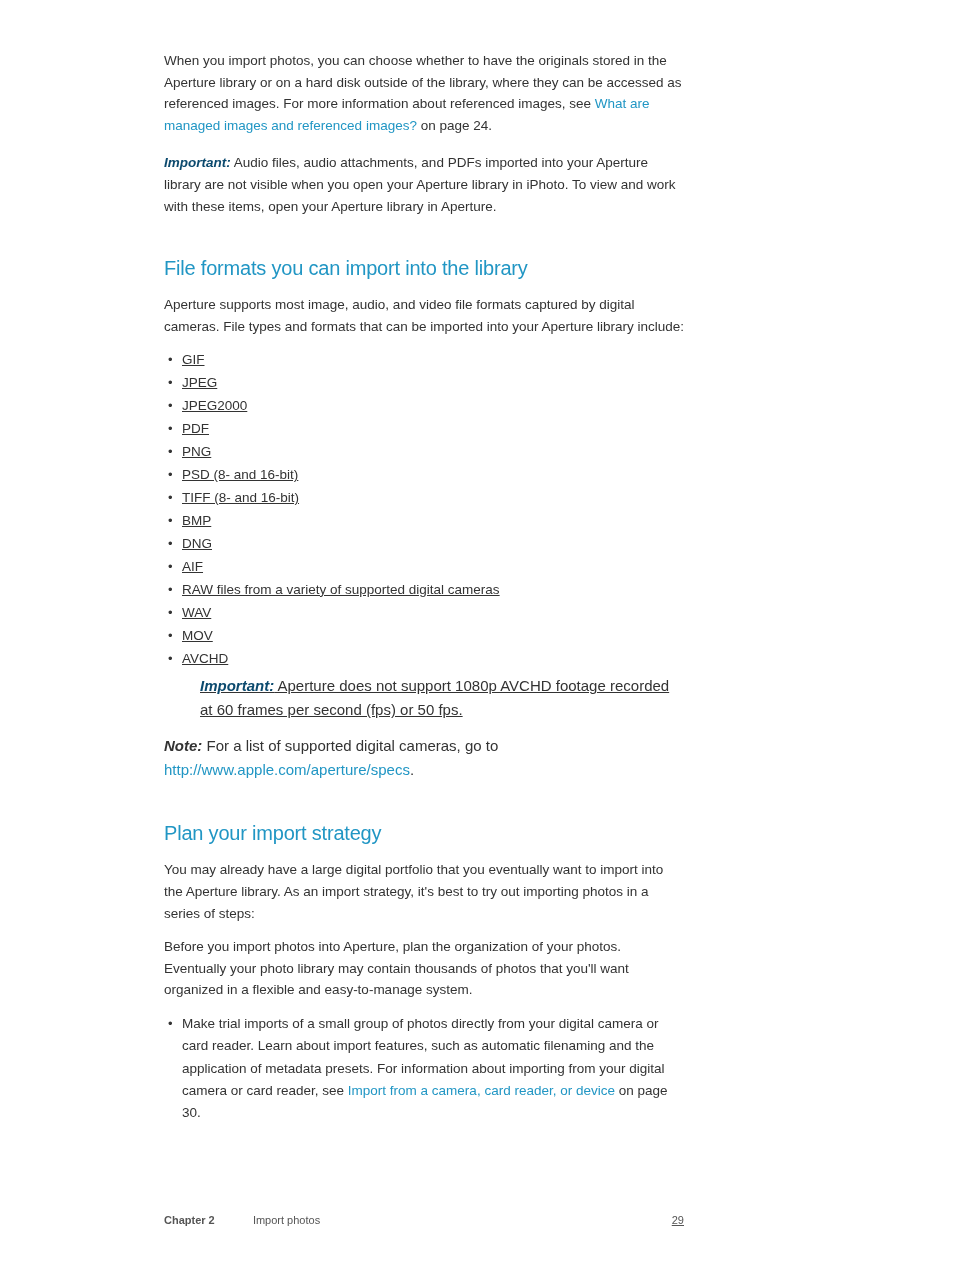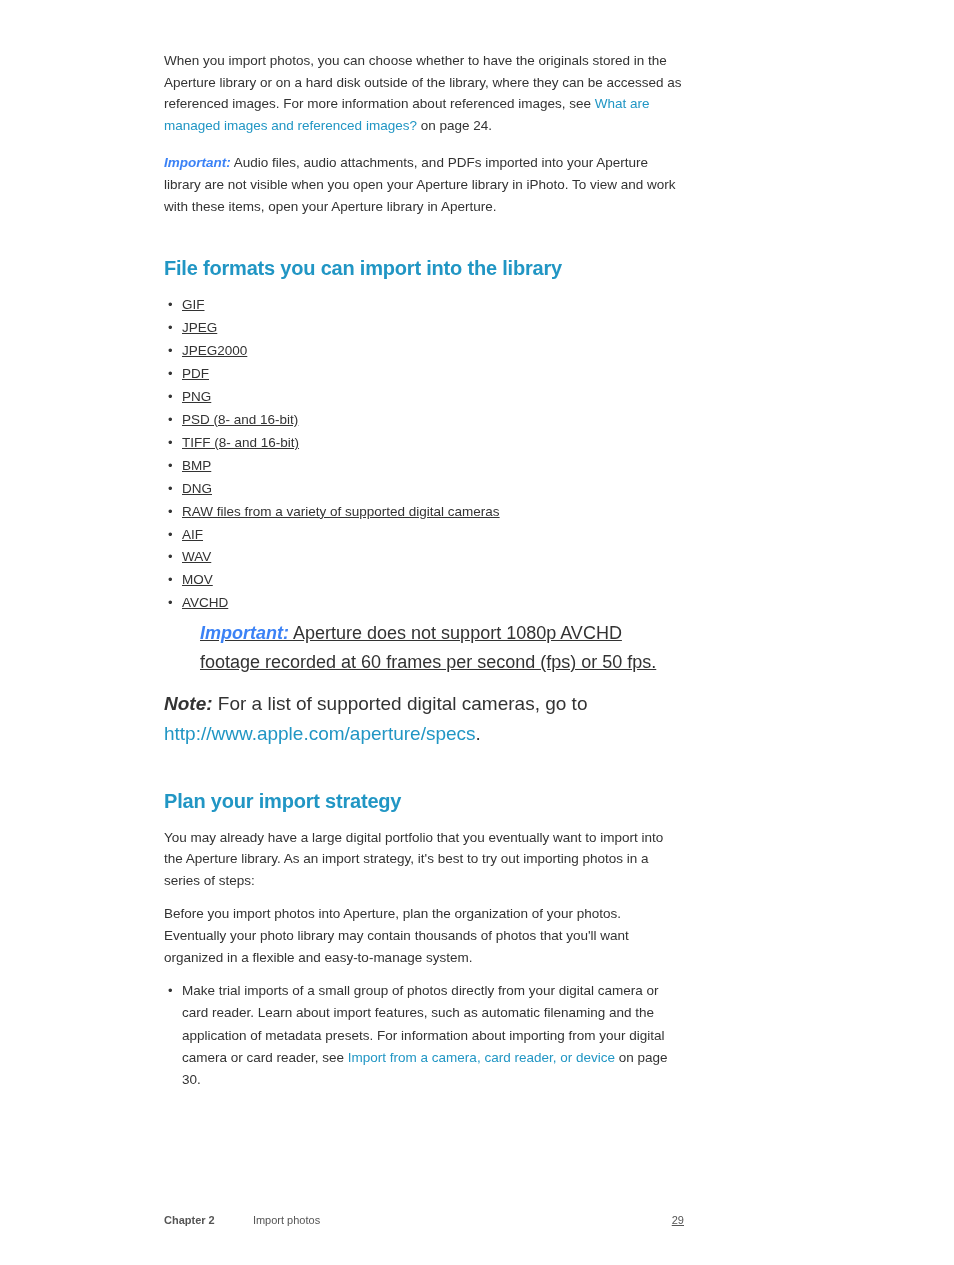--- a/index.html
+++ b/index.html
@@ -38,26 +38,26 @@
 
     .important-block {
       margin-bottom: 24px;
       font-size: 13.5px;
       line-height: 1.6;
     }
 
     .important-label {
       font-style: italic;
       font-weight: bold;
-      color: #3b82f6;
+      color: #0c4a6e;
     }
 
     .section-heading {
       font-size: 20px;
-      font-weight: 700;
+      font-weight: 400;
       color: #2196C4;
       margin-top: 36px;
       margin-bottom: 10px;
       letter-spacing: -0.2px;
     }
 
     .section-body {
       font-size: 13.5px;
       color: #333;
       line-height: 1.6;
@@ -84,27 +84,27 @@
       position: absolute;
       left: 4px;
       color: #333;
       font-size: 13px;
     }
 
     .avchd-note {
       margin-left: 18px;
       margin-top: 4px;
       margin-bottom: 4px;
-      font-size: 18px;
+      font-size: 15px;
       line-height: 1.6;
       color: #333;
     }
 
     .note-block {
-      font-size: 19px;
+      font-size: 15px;
       color: #333;
       line-height: 1.6;
       margin-top: 12px;
       margin-bottom: 8px;
     }
 
     .note-label {
       font-style: italic;
       font-weight: bold;
     }
@@ -173,33 +173,34 @@
   <p class="intro-text">
     <span>When you import photos, you can choose whether to have the originals stored in the Aperture library or on a hard disk outside of the library, where they can be accessed as referenced images. For more information about referenced images, see </span><a class="link">What are managed images and referenced images?</a><span> on page 24.</span>
   </p>
 
   <p class="important-block">
     <span class="important-label">Important:</span><span>  Audio files, audio attachments, and PDFs imported into your Aperture library are not visible when you open your Aperture library in iPhoto. To view and work with these items, open your Aperture library in Aperture.</span>
   </p>
 
   <h2 class="section-heading">File formats you can import into the library</h2>
 
+  <p class="section-body">Aperture supports most image, audio, and video file formats captured by digital cameras. File types and formats that can be imported into your Aperture library include:</p>
 
   <ul class="bullet-list">
     <li>GIF</li>
     <li>JPEG</li>
     <li>JPEG2000</li>
     <li>PDF</li>
     <li>PNG</li>
     <li>PSD (8- and 16-bit)</li>
     <li>TIFF (8- and 16-bit)</li>
     <li>BMP</li>
     <li>DNG</li>
+    <li>AIF</li>
     <li>RAW files from a variety of supported digital cameras</li>
-    <li>AIF</li>
     <li>WAV</li>
     <li>MOV</li>
     <li>AVCHD
       <p class="avchd-note">
         <span class="important-label">Important:</span><span>  Aperture does not support 1080p AVCHD footage recorded at 60 frames per second (fps) or 50 fps.</span>
       </p>
     </li>
   </ul>
 
   <p class="note-block">

